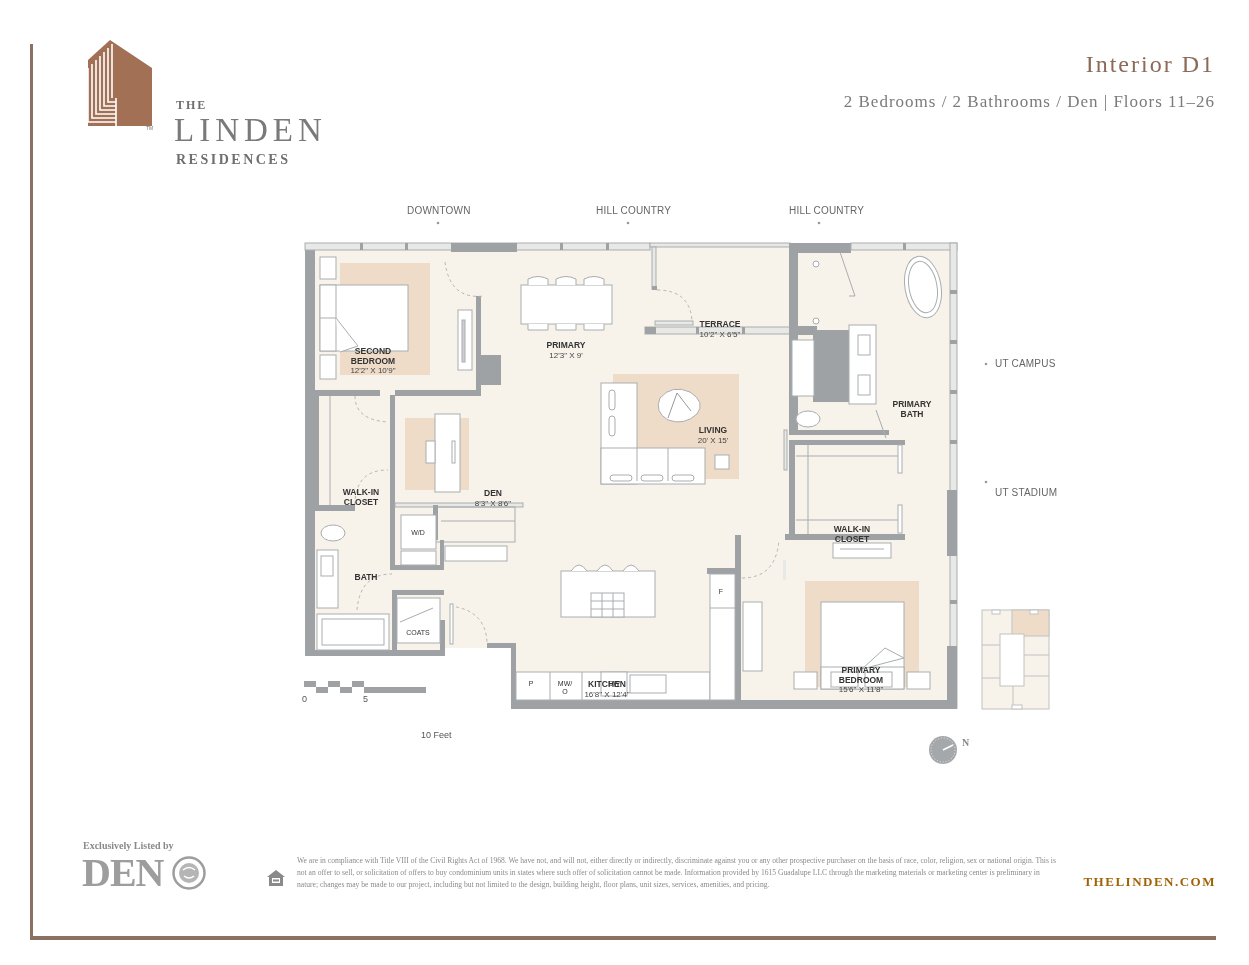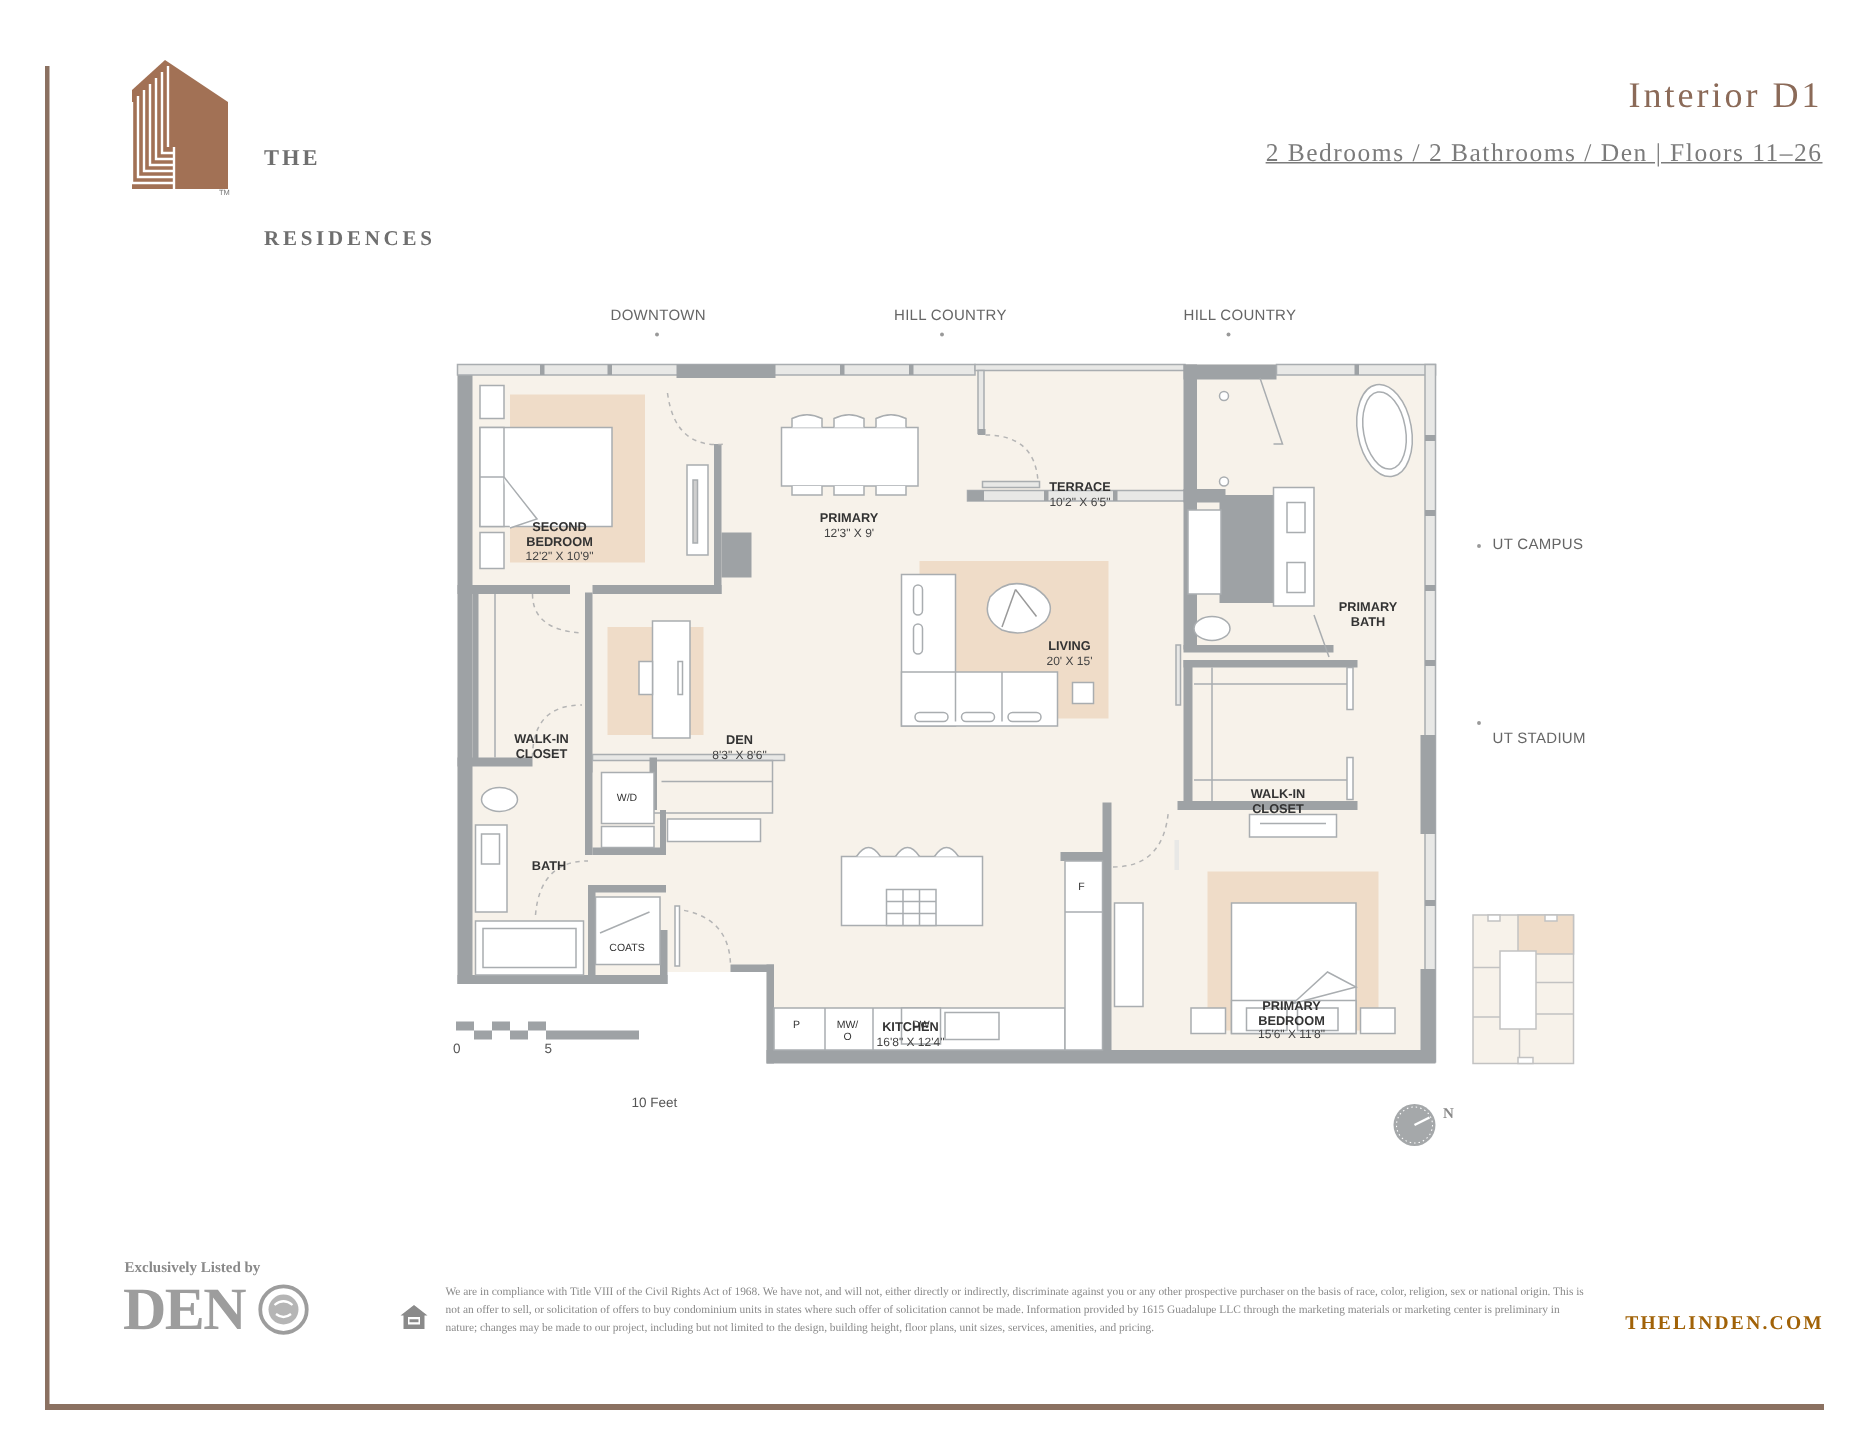--- a/index.html
+++ b/index.html
@@ -1,27 +1,27 @@
 <!DOCTYPE html>
 <html><head>
 <meta charset="utf-8">
 <style>
   html,body{margin:0;padding:0;background:#ffffff;}
   body{width:1249px;height:965px;position:relative;overflow:hidden;font-family:"Liberation Sans",sans-serif;}
   .frame-left{position:absolute;left:30px;top:44px;width:3px;height:896px;background:#8b7161;}
   .frame-bottom{position:absolute;left:30px;top:936px;width:1186px;height:4px;background:#8b7161;}
   .logo{position:absolute;left:80px;top:38px;width:260px;height:95px;}
   .logo-mark{position:absolute;left:0;top:0;width:80px;height:94px;}
-  .logo-the{position:absolute;left:96px;top:60px;font-family:"Liberation Serif",serif;font-weight:bold;font-size:15px;letter-spacing:2px;color:#6f6f6f;}
+  .logo-the{position:absolute;left:96px;top:60px;font-family:"Liberation Serif",serif;font-weight:bold;font-size:12px;letter-spacing:2px;color:#6f6f6f;}
   .logo-linden{position:absolute;left:94px;top:74px;font-family:"Liberation Serif",serif;font-size:33px;letter-spacing:5px;color:#7a7a7a;line-height:36px;}
   .logo-res{position:absolute;left:96px;top:114px;font-family:"Liberation Serif",serif;font-weight:bold;font-size:14px;letter-spacing:2.5px;color:#6f6f6f;}
   .hdr{position:absolute;right:34px;top:50px;text-align:right;font-family:"Liberation Serif",serif;}
   .hdr-title{font-size:24px;letter-spacing:2px;color:#8b6a58;line-height:28px;}
   .hdr-line{font-size:17px;letter-spacing:1px;color:#7b7b7b;line-height:23px;}
-  .hdr-line1{margin-top:12px;text-decoration:underline;}
+  .hdr-line1{margin-top:12px;}
   .compass-lbl{position:absolute;font-size:10px;color:#666;letter-spacing:.2px;white-space:nowrap;}
   .plan{position:absolute;left:0;top:0;width:1249px;height:965px;}
   .rlbl{position:absolute;text-align:center;font-weight:bold;font-size:8.5px;color:#333;line-height:9.5px;white-space:nowrap;transform:translateX(-50%);margin-top:44px;}
   .rdim{display:block;font-weight:normal;font-size:8px;color:#444;}
   .applbl{position:absolute;font-size:7px;color:#333;text-align:center;line-height:8px;transform:translateX(-50%);}
   .scale-txt{position:absolute;font-size:9px;color:#555;}
   .den-by{position:absolute;left:83px;top:840px;font-family:"Liberation Serif",serif;font-weight:bold;font-size:10px;color:#8a8a8a;}
   .den-logo{position:absolute;left:82px;top:853px;font-family:"Liberation Serif",serif;font-weight:bold;font-size:40px;color:#9d9d9d;letter-spacing:-1px;line-height:40px;}
   .house-icon{position:absolute;left:266px;top:869px;width:20px;height:18px;}
   .legal{position:absolute;left:297px;top:855px;width:760px;font-family:"Liberation Serif",serif;font-size:7.6px;line-height:12px;color:#8a8a8a;}
@@ -43,20 +43,21 @@
       <polyline points="16,22 16,76 36,76"></polyline>
       <polyline points="20,18 20,72 36,72"></polyline>
       <polyline points="24,14 24,68 36,68"></polyline>
       <polyline points="28,10 28,64 36,64"></polyline>
       <line x1="32" y1="6" x2="32" y2="60"></line>
       <line x1="36" y1="60" x2="36" y2="90"></line>
     </g>
     <text x="66" y="92" font-size="5" fill="#777" font-family="Liberation Sans, sans-serif">TM</text>
   </svg>
   <div class="logo-the">THE</div>
+  <div class="logo-linden">LINDEN</div>
   <div class="logo-res">RESIDENCES</div>
 </div>
 
 <div class="hdr">
   <div class="hdr-title">Interior D1</div>
   <div class="hdr-line hdr-line1">2 Bedrooms / 2 Bathrooms / Den  |  Floors 11–26</div>
 </div>
 
 <div class="compass-lbl" style="left:407px;top:205px;">DOWNTOWN</div>
 <div class="compass-lbl" style="left:596px;top:205px;">HILL COUNTRY</div>

